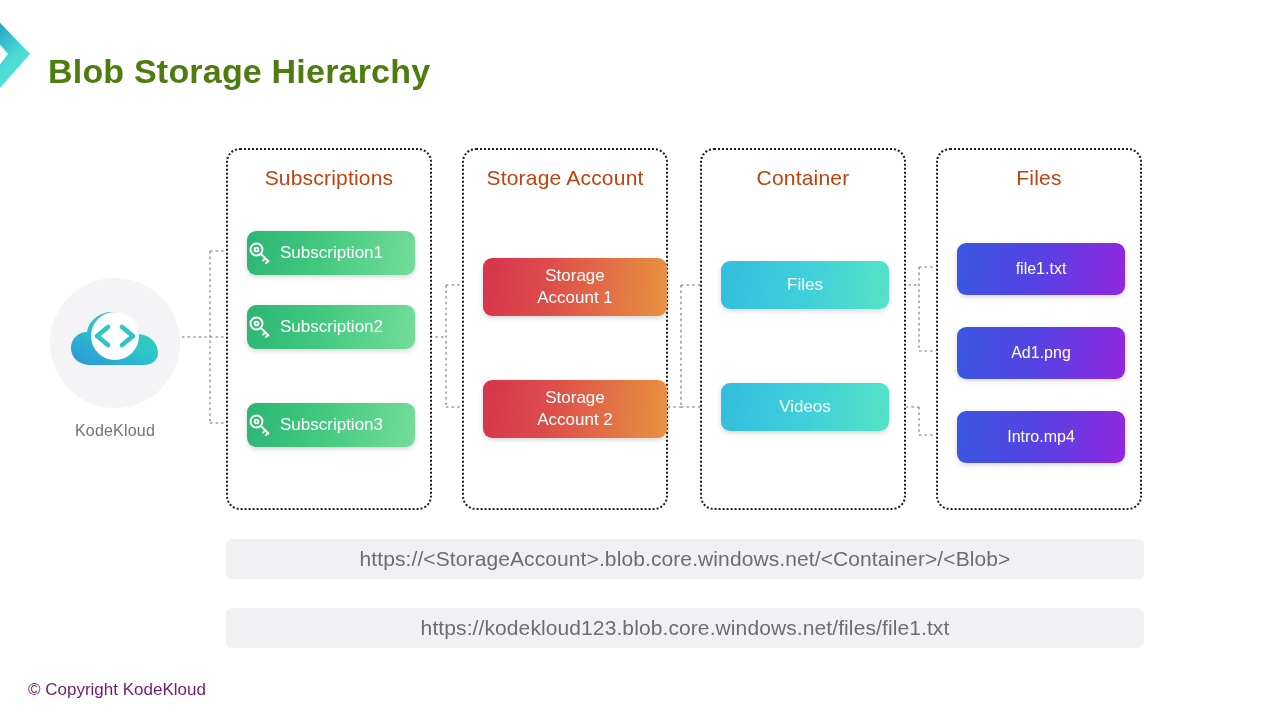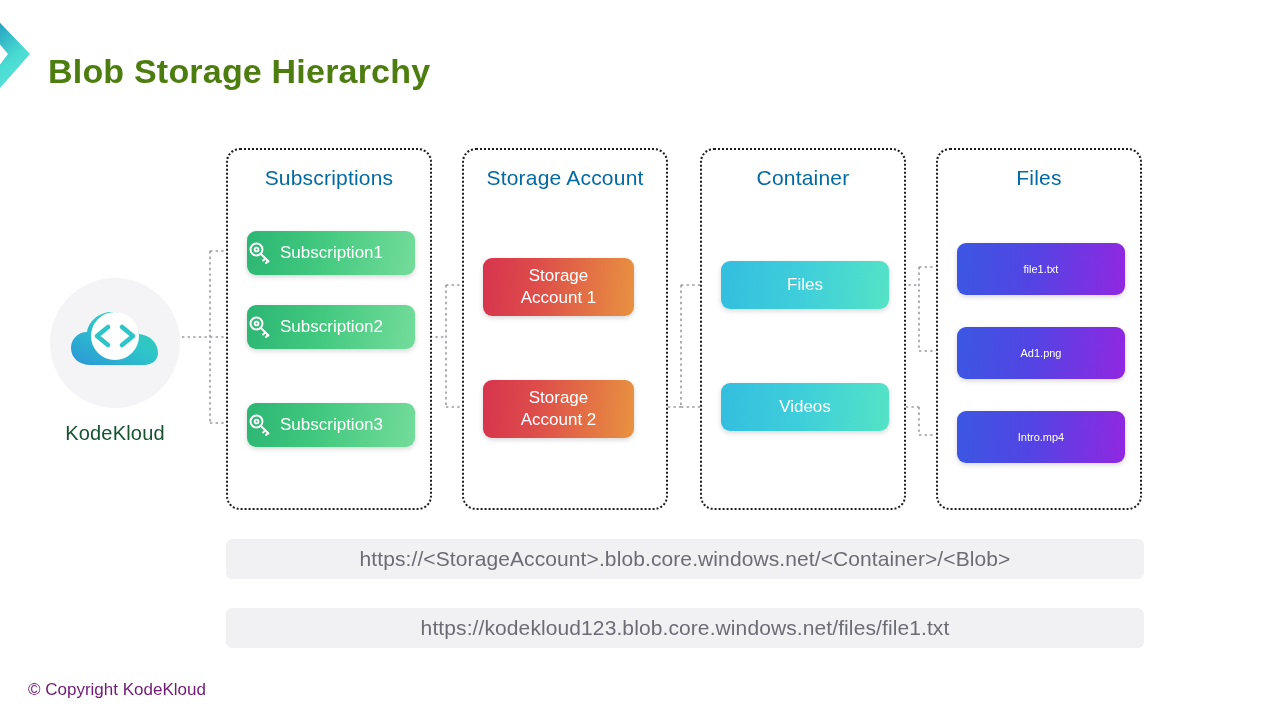--- a/index.html
+++ b/index.html
@@ -49,22 +49,22 @@
     width: 130px;
     height: 130px;
     border-radius: 50%;
     background: #f4f4f6;
     display: flex;
     align-items: center;
     justify-content: center;
   }
   .logo-caption {
     margin-top: 14px;
-    font-size: 20px;
-    color: #14532d;
+    font-size: 16px;
+    color: #737373;
     letter-spacing: 0.2px;
   }
 
   
   .column {
     position: absolute;
     top: 148px;
     width: 206px;
     height: 362px;
     border: 2px dotted #1d1d1d;
@@ -72,21 +72,21 @@
     background: #ffffff;
     box-sizing: border-box;
   }
   .col-title {
     position: absolute;
     top: 16px;
     left: 0;
     width: 100%;
     text-align: center;
     font-size: 21px;
-    color: #0369a1;
+    color: #c2410c;
     letter-spacing: 0.2px;
   }
 
   #col-subscriptions { left: 226px; }
   #col-storage       { left: 462px; }
   #col-container     { left: 700px; }
   #col-blob          { left: 936px; }
 
   
   .node {
@@ -109,41 +109,41 @@
     height: 44px;
     left: 19px;
     background: linear-gradient(100deg, #2bb673 0%, #43c97f 45%, #74dc9b 100%);
     justify-content: flex-start;
     padding-left: 0;
   }
   .node-sub .key-icon { flex: 0 0 auto; margin-right: 7px; display:block; }
   .node-sub .node-label { font-size: 17px; }
 
   .node-storage {
-    width: 151px;
+    width: 184px;
     height: 58px;
     left: 19px;
     background: linear-gradient(95deg, #d7344d 0%, #dd4c4a 35%, #e89240 100%);
     font-size: 17px;
   }
 
   .node-container {
     width: 168px;
     height: 48px;
     left: 19px;
     background: linear-gradient(95deg, #33bedf 0%, #3fcfda 50%, #54e3c5 100%);
     font-size: 17px;
   }
 
   .node-blob {
     width: 168px;
     height: 52px;
     left: 19px;
     background: linear-gradient(95deg, #3b57e2 0%, #5344e4 45%, #9127e0 100%);
-    font-size: 11px;
+    font-size: 16px;
   }
 
   
   .connectors {
     position: absolute;
     left: 0; top: 0;
     width: 1280px; height: 720px;
     pointer-events: none;
   }
 

